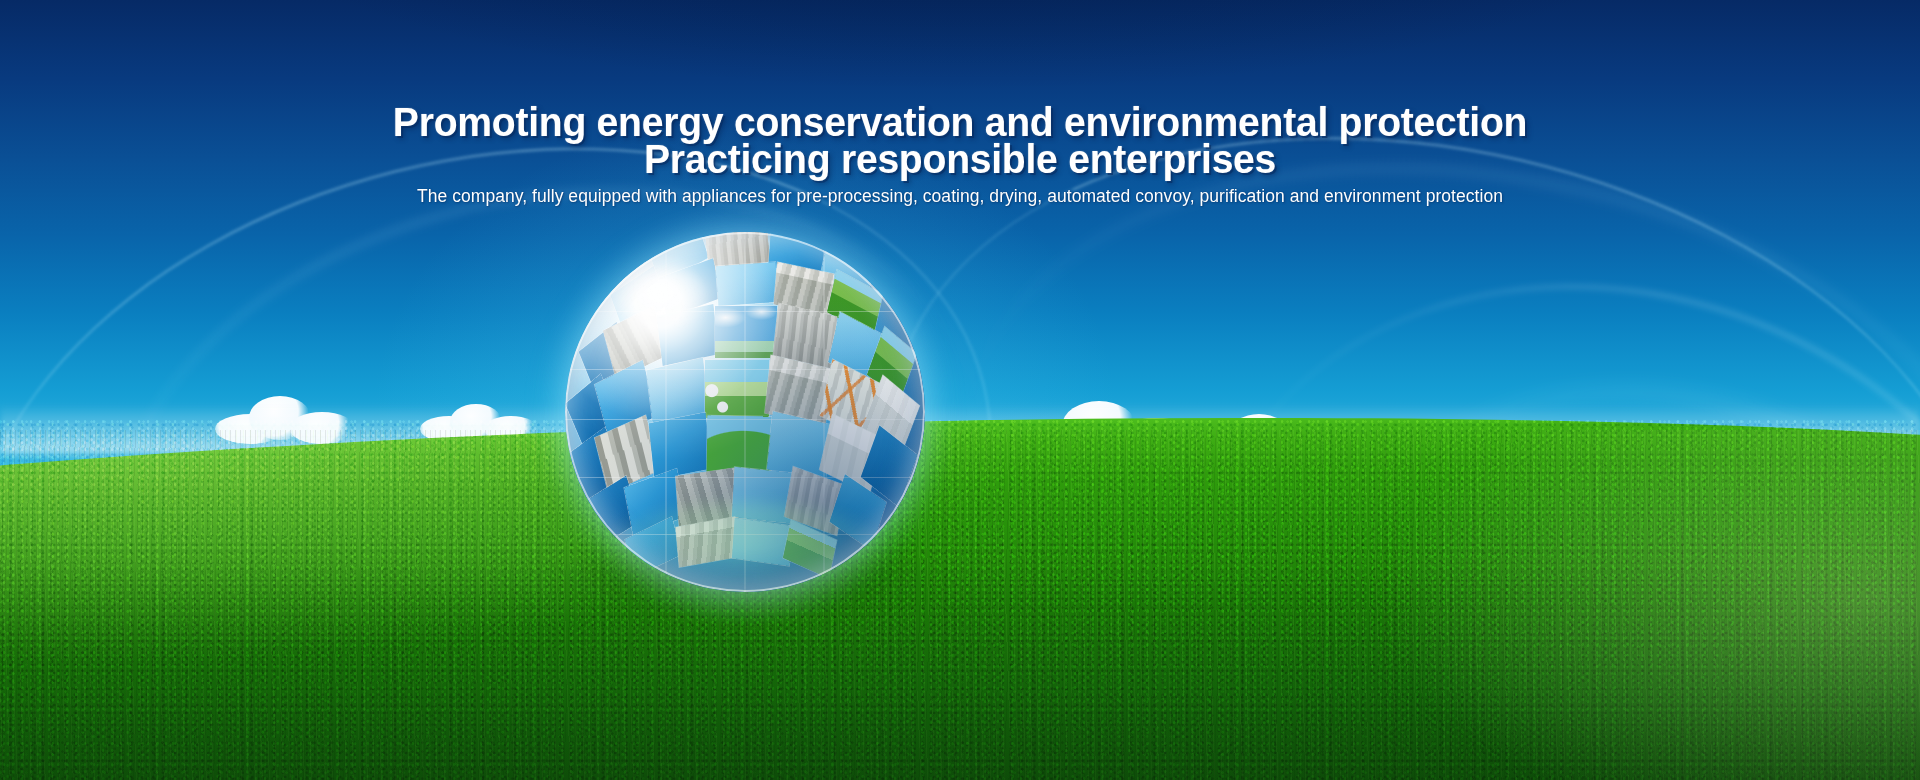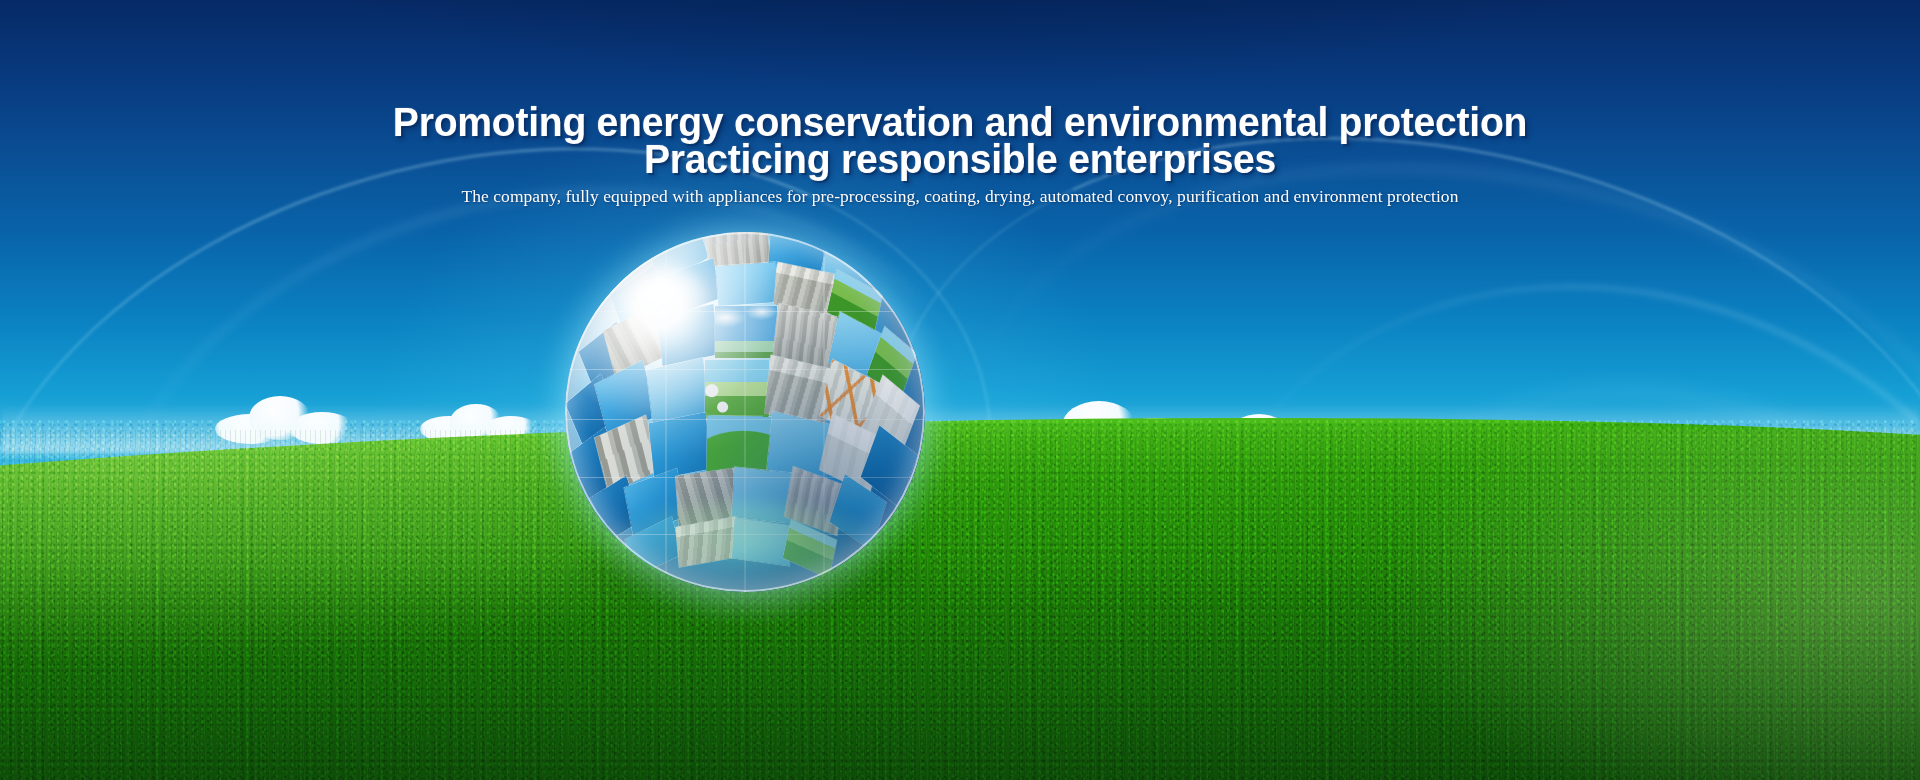--- a/index.html
+++ b/index.html
@@ -174,21 +174,20 @@
   .headline .l2{ display:block; }
 
   .subtitle{
     position:absolute; left:0; top:186px; width:1920px;
     color:#ffffff;
     font-size:17.5px;
     font-weight:normal;
     letter-spacing:0.05px;
     text-shadow:1px 1px 2px rgba(6,40,92,0.50), 0 0 1px rgba(8,48,100,0.5);
     white-space:nowrap;
-    font-family:Liberation Serif, serif;
   }
 
   
   .globe-stage{
     position:absolute; left:565px; top:232px; width:360px; height:360px;
     z-index:30;
   }
   .globe-halo{
     position:absolute; left:-72px; top:-72px; width:504px; height:504px;
     border-radius:50%;

